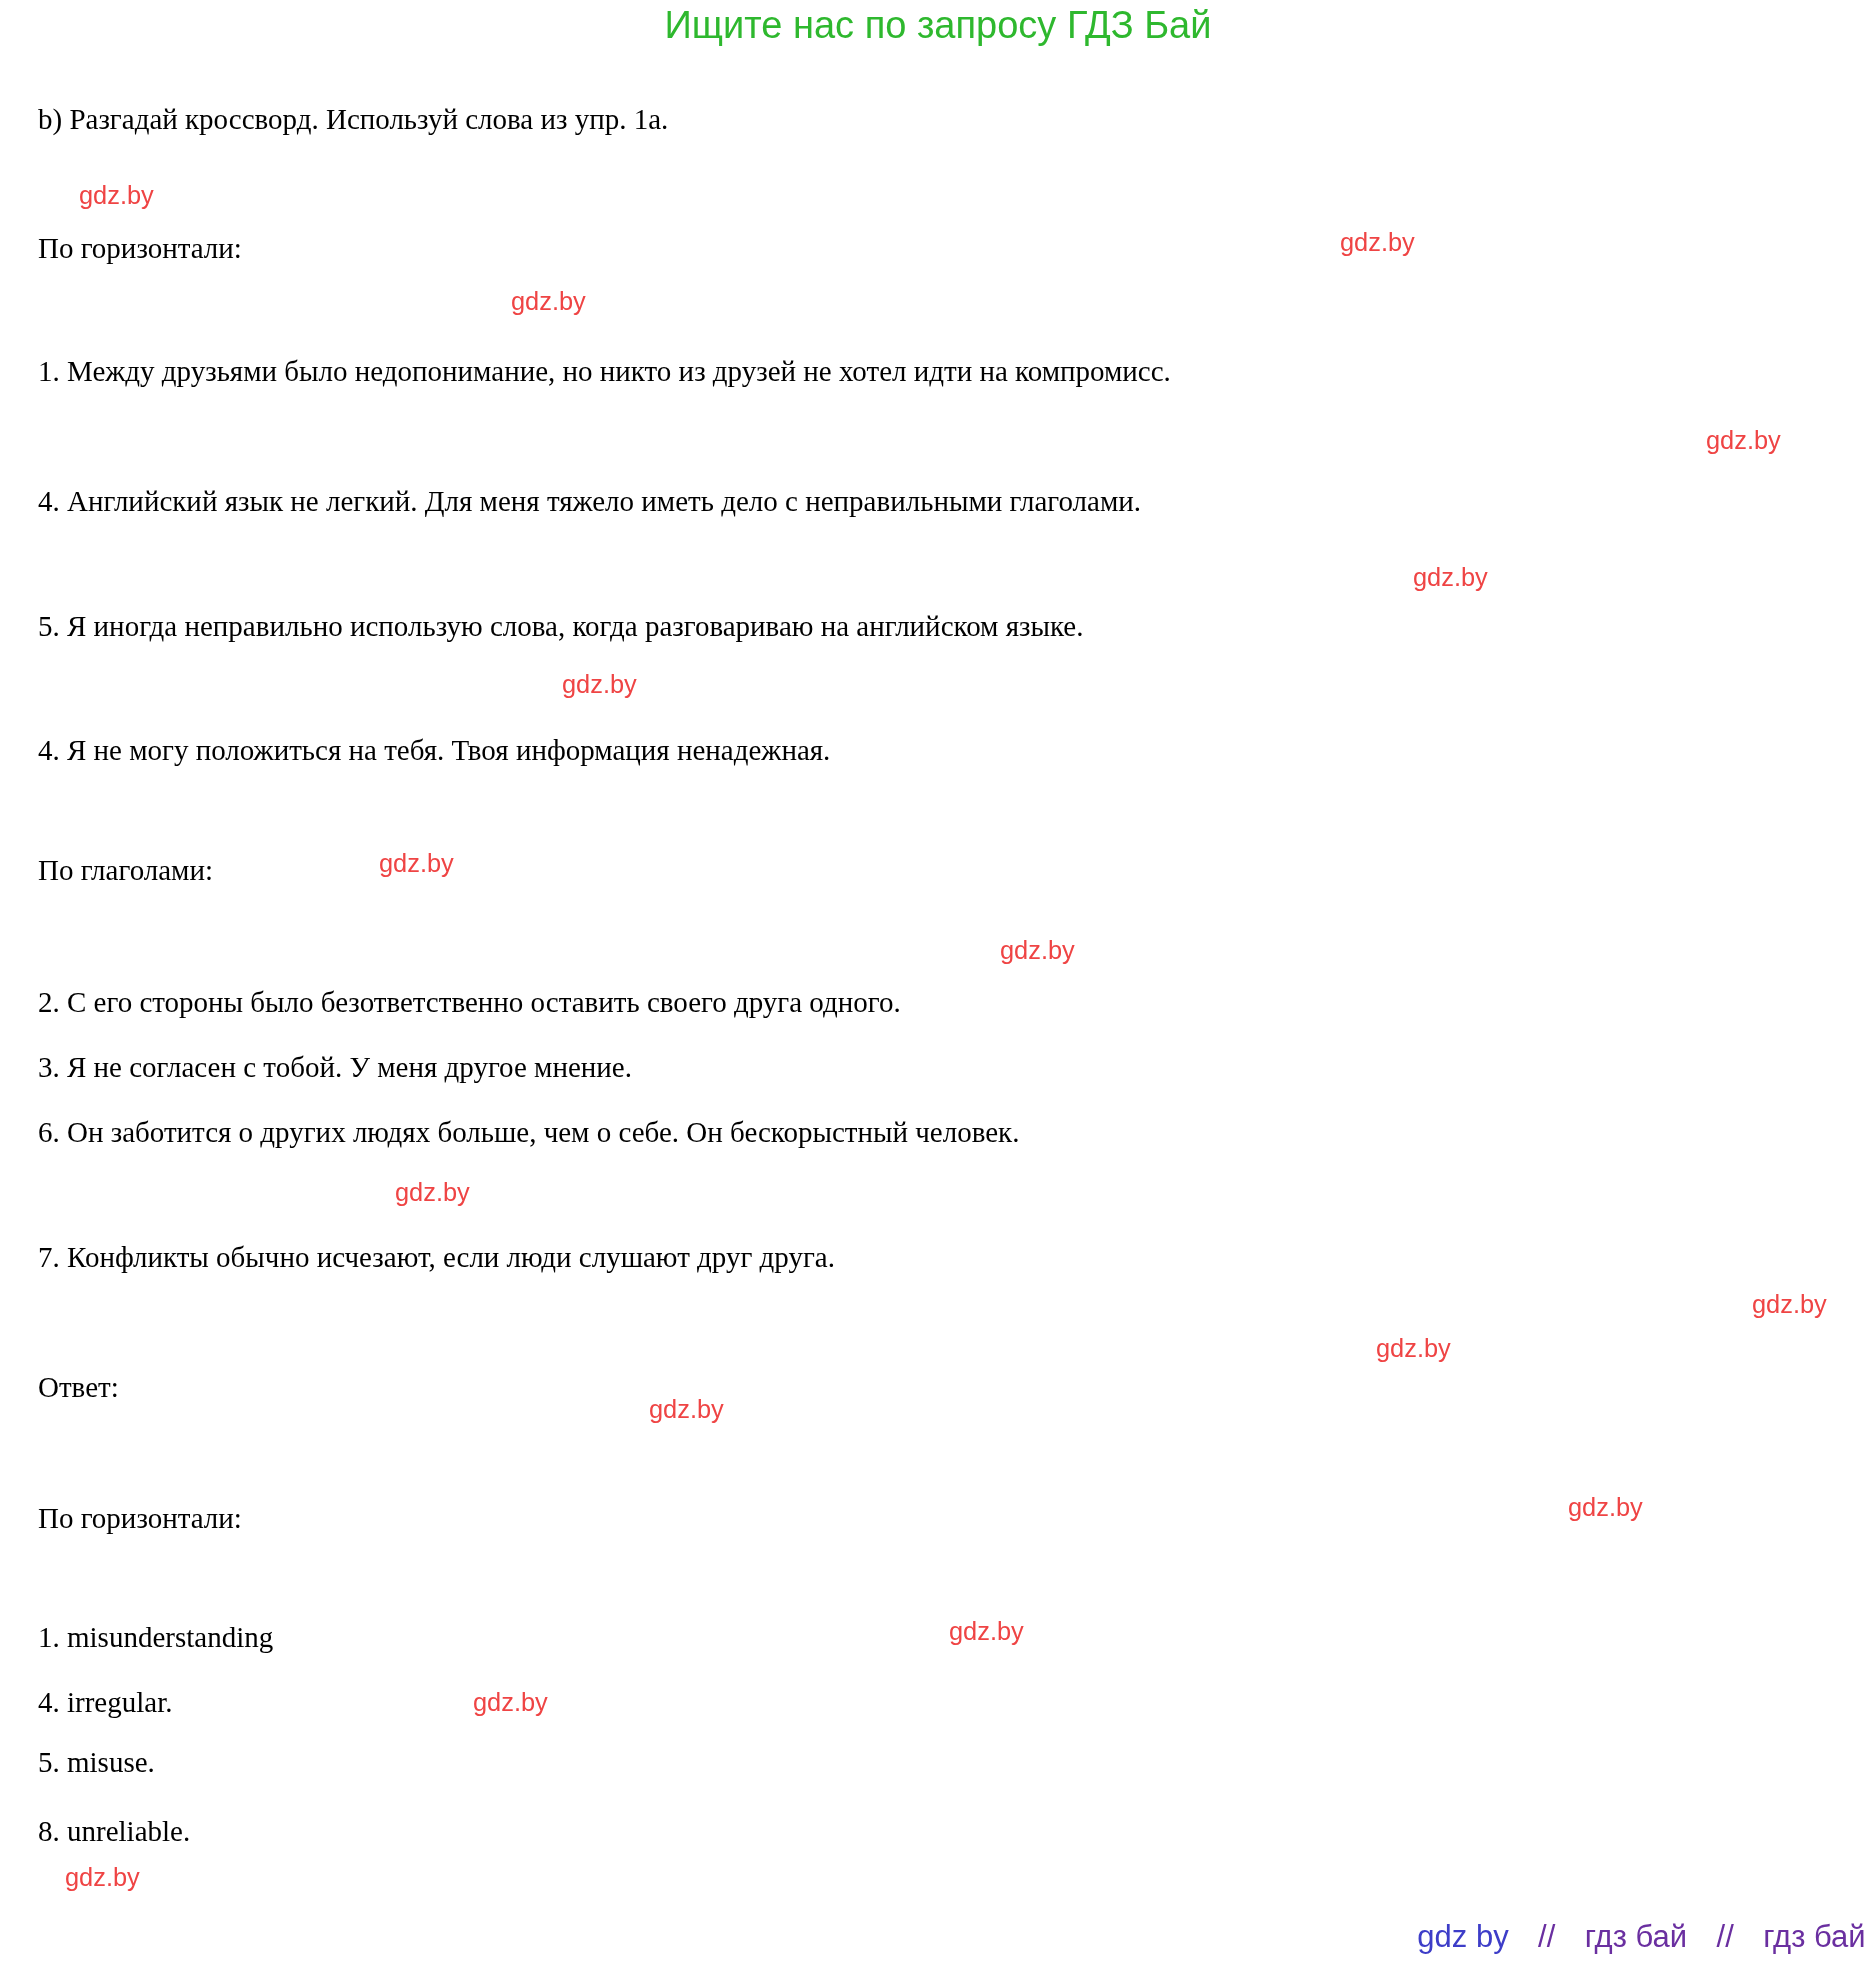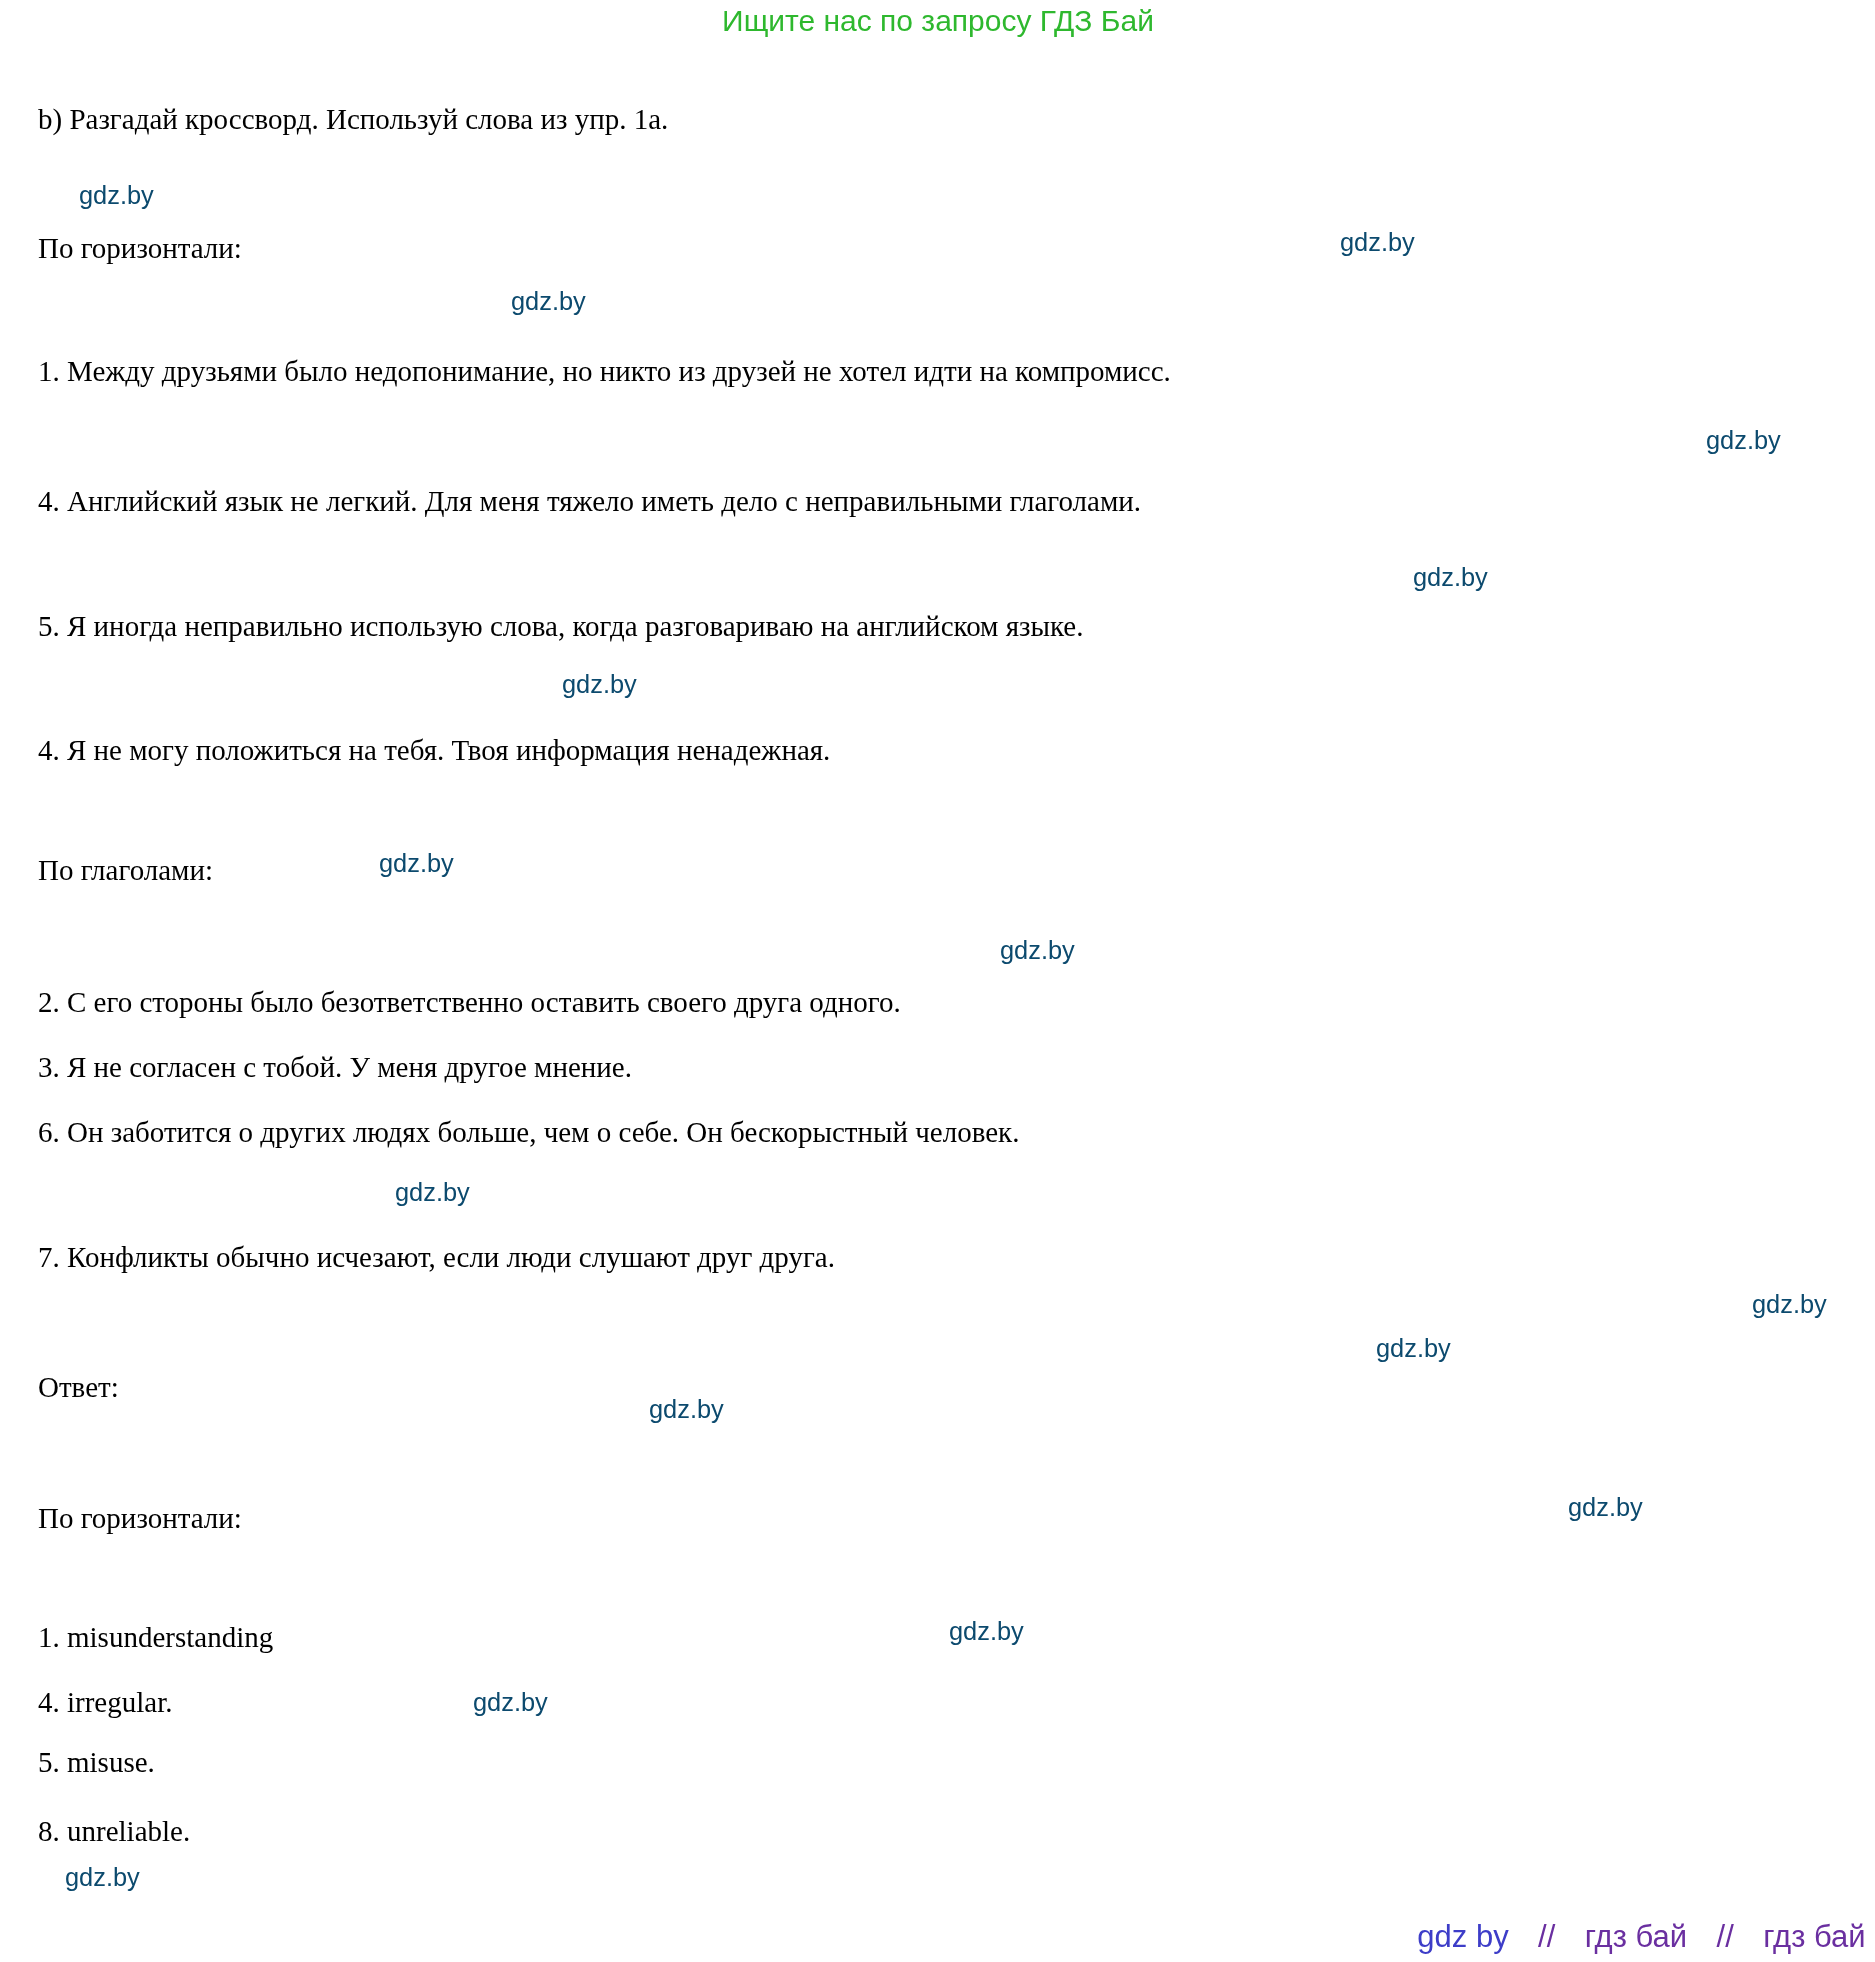--- a/index.html
+++ b/index.html
@@ -15,28 +15,28 @@
   }
   .abs { position: absolute; left: 38px; width: 1763px; }
   .body-text { font-size: 29px; line-height: 65px; }
   .justify { text-align: justify; text-align-last: left; }
   .promo {
     position: absolute;
     top: 3.8px; left: 0;
     width: 100%;
     text-align: center;
     font-family: "Liberation Sans", "DejaVu Sans", sans-serif;
-    font-size: 30px;
+    font-size: 38px;
     color: #2eb82e;
   }
   .wm {
     position: absolute;
     font-family: "Liberation Sans", "DejaVu Sans", sans-serif;
     font-size: 25.4px;
-    color: #0c4a6e;
+    color: #ef4444;
     white-space: nowrap;
   }
   .footer {
     position: absolute;
     top: 1919px; left: 0;
     width: 100%;
     text-align: right;
     font-family: "Liberation Sans", "DejaVu Sans", sans-serif;
     font-size: 31px;
   }

